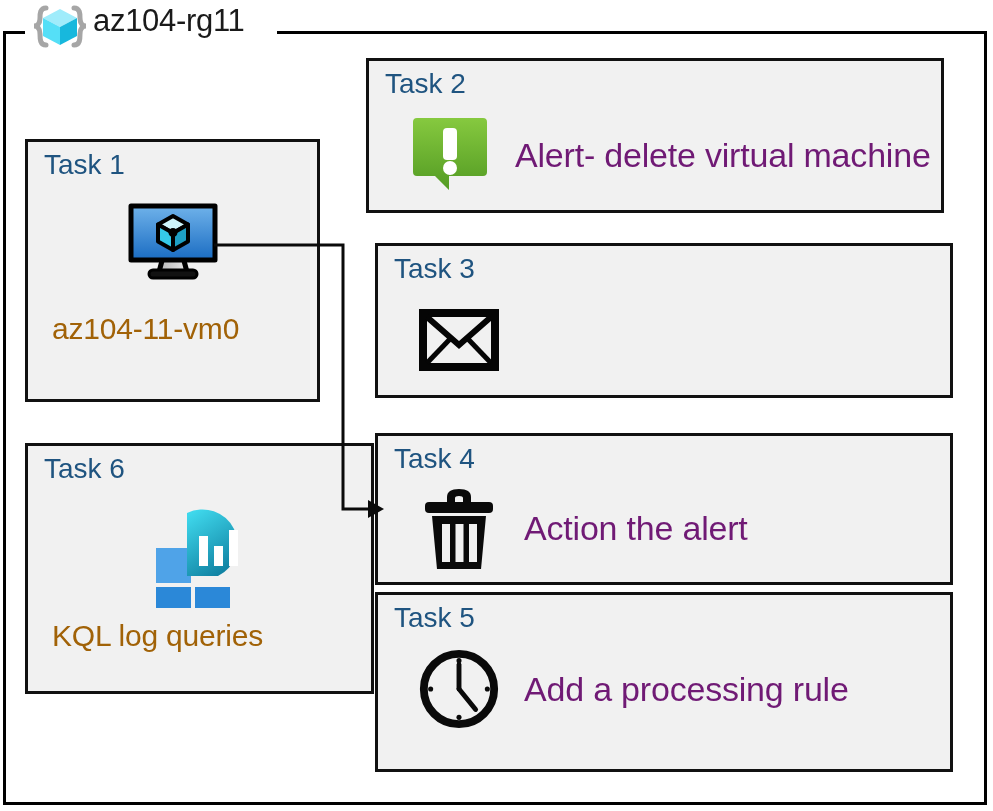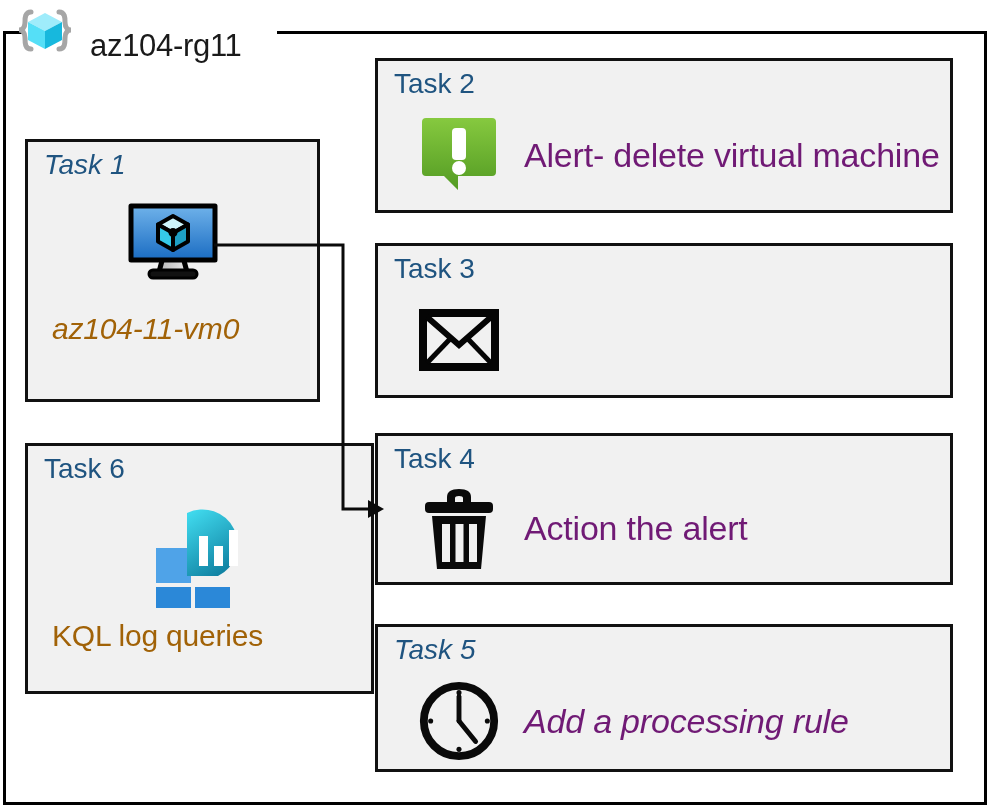--- a/index.html
+++ b/index.html
@@ -43,25 +43,25 @@
     left: 277px;
     top: 31px;
     width: 710px;
     height: 3px;
     background: #000000;
   }
 
   
   .rg-header {
     position: absolute;
-    left: 14px;
+    left: 29px;
     top: 5px;
     display: flex;
-    align-items: flex-end;
-    gap: 14px;
+    align-items: flex-start;
+    gap: 2px;
     height: 56px;
   }
   .rg-icon {
     width: 62px;
     height: 52px;
     display: block;
   }
   .rg-title {
     font-size: 31px;
     color: #1a1a1a;
@@ -158,21 +158,21 @@
         <path d="M45 3 C51 3 51 9 51 13 C51 19 54 21 57 21 C54 21 51 23 51 29 C51 34 51 40 45 40" fill="none" stroke="#a6a6a6" stroke-width="5" stroke-linecap="round"></path>
 
         <polygon points="31,4 48,13 31,22 14,13" fill="#9fecfb"></polygon>
         <polygon points="14,13 31,22 31,40 14,31" fill="#55dff7"></polygon>
         <polygon points="48,13 48,31 31,40 31,22" fill="#17b8dd"></polygon>
       </svg>
     </span>
     <span class="rg-title">az104-rg11</span>
   </div>
 
-  <div class="task-box" style="left:25px; top:139px; width:295px; height:263px;font-style:italic;">
+  <div class="task-box" style="left:25px; top:139px; width:295px; height:263px;">
     <div class="task-label">Task 1</div>
     <div class="lc-icon-wrap" style="top:60px;">
       <span>
         <svg width="96" height="82" viewBox="0 0 96 82" xmlns="http://www.w3.org/2000/svg">
           <defs>
             <linearGradient id="vmScreen" x1="0" y1="0" x2="0" y2="1">
               <stop offset="0" stop-color="#6fb2ea"></stop>
               <stop offset="1" stop-color="#1a6cc2"></stop>
             </linearGradient>
             <linearGradient id="vmStand" x1="0" y1="0" x2="1" y2="0">
@@ -218,21 +218,21 @@
 
           <rect x="55" y="32" width="9" height="30" fill="#ffffff"></rect>
           <rect x="70" y="42" width="9" height="20" fill="#ffffff"></rect>
           <rect x="85" y="26" width="9" height="36" fill="#ffffff"></rect>
         </svg>
       </span>
     </div>
     <div class="lc-caption" style="top:173px;">KQL log queries</div>
   </div>
 
-  <div class="task-box" style="left:375px; top:58px; width:578px; height:155px;">
+  <div class="task-box" style="left:366px; top:58px; width:578px; height:155px;">
     <div class="task-label">Task 2</div>
     <div class="task-body-row" style="top:48px; height:92px;">
       <span class="rc-icon">
         <svg width="82" height="78" viewBox="0 0 82 78" xmlns="http://www.w3.org/2000/svg">
           <defs>
             <linearGradient id="alertGrad" x1="0" y1="0" x2="0" y2="1">
               <stop offset="0" stop-color="#86c93f"></stop>
               <stop offset="1" stop-color="#539b23"></stop>
             </linearGradient>
           </defs>
@@ -273,21 +273,21 @@
 
           <rect x="19" y="39" width="8" height="38" fill="#f1f1f1"></rect>
           <rect x="32.5" y="39" width="8" height="38" fill="#f1f1f1"></rect>
           <rect x="46" y="39" width="8" height="38" fill="#f1f1f1"></rect>
         </svg>
       </span>
       <span class="task-text">Action the alert</span>
     </div>
   </div>
 
-  <div class="task-box" style="left:375px; top:624px; width:578px; height:148px;font-style:italic;">
+  <div class="task-box" style="left:375px; top:592px; width:578px; height:180px;">
     <div class="task-label">Task 5</div>
     <div class="task-body-row" style="top:48px; height:92px;">
       <span class="rc-icon">
         <svg width="88" height="88" viewBox="0 0 88 88" xmlns="http://www.w3.org/2000/svg">
           <circle cx="44" cy="44" r="36" fill="none" stroke="#0a0a0a" stroke-width="8"></circle>
           <circle cx="44" cy="15" r="2.6" fill="#0a0a0a"></circle>
           <circle cx="73" cy="44" r="2.6" fill="#0a0a0a"></circle>
           <circle cx="44" cy="73" r="2.6" fill="#0a0a0a"></circle>
           <circle cx="15" cy="44" r="2.6" fill="#0a0a0a"></circle>
           <path d="M44 44 L44 19" stroke="#0a0a0a" stroke-width="5" stroke-linecap="round"></path>

